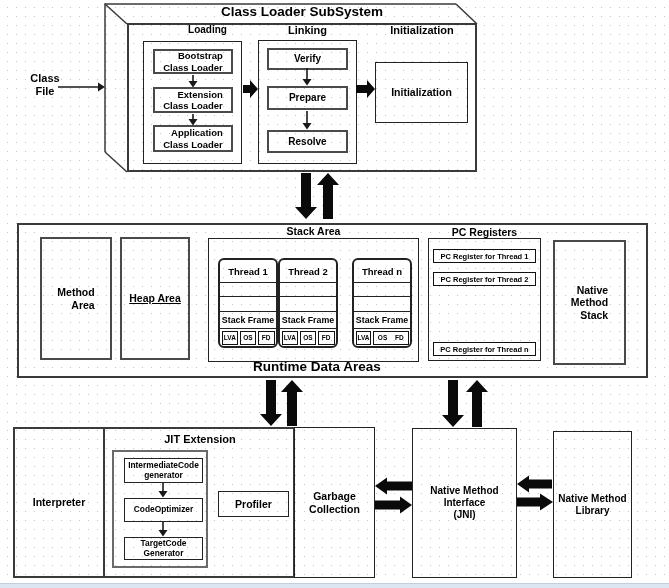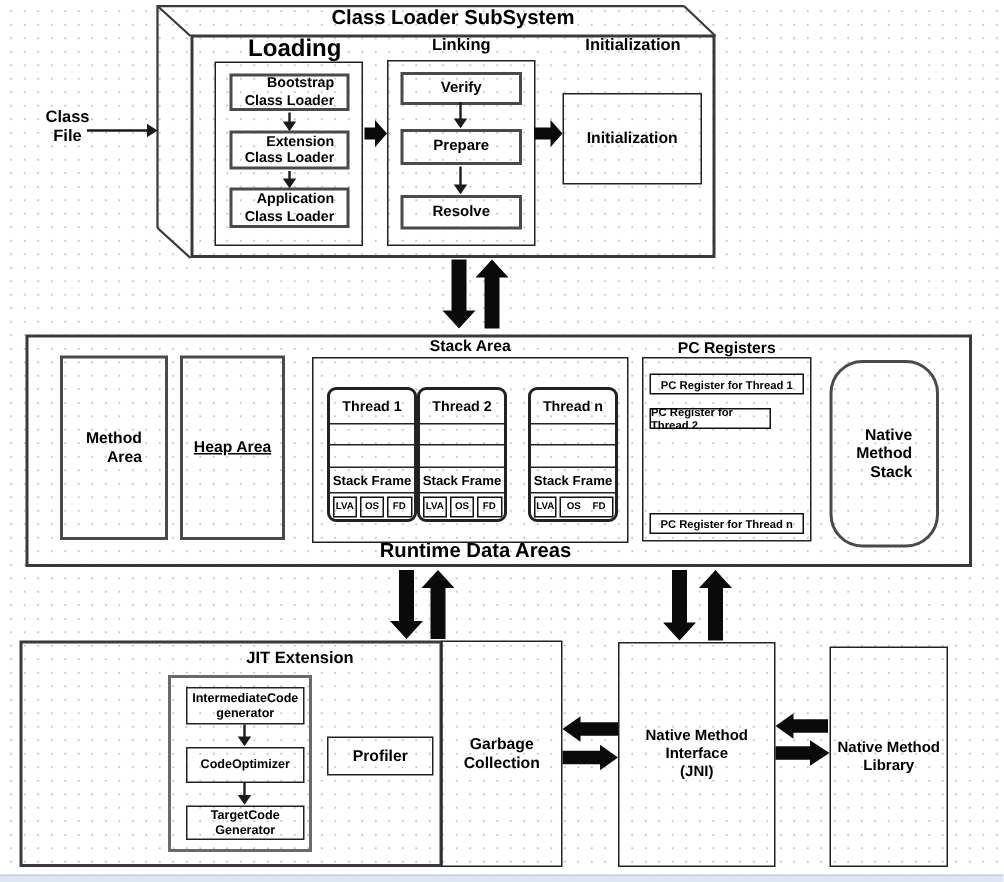--- a/index.html
+++ b/index.html
@@ -46,21 +46,21 @@
 
 <div id="stage">
 
   <div class="lbl" style="left:127px;top:4px;width:350px;font-size:13.5px;">Class Loader SubSystem</div>
 
   <div class="box b2d" style="left:127px;top:23px;width:350px;height:149px;"></div>
 
   <div class="lbl" style="left:15px;top:72px;width:60px;font-size:11px;">Class
 File</div>
 
-  <div class="lbl" style="left:147px;top:24px;width:99px;font-size:16px;">Loading</div>
+  <div class="lbl" style="left:158px;top:24px;width:99px;font-size:10px;">Loading</div>
   <div class="box" style="left:143px;top:41px;width:99px;height:123px;"></div>
   <div class="box b2" style="left:153px;top:49px;width:80px;height:25px;font-size:9.5px;">Bootstrap
 Class Loader</div>
   <div class="box b2" style="left:153px;top:87px;width:80px;height:26px;font-size:9.5px;">Extension
 Class Loader</div>
   <div class="box b2" style="left:153px;top:125px;width:80px;height:27px;font-size:9.5px;">Application
 Class Loader</div>
 
   <div class="lbl" style="left:258px;top:24px;width:99px;font-size:11px;">Linking</div>
   <div class="box" style="left:258px;top:40px;width:99px;height:124px;"></div>
@@ -115,28 +115,29 @@
       <div class="t-cell-wide">
         <span>OS</span>
         <span>FD</span>
       </div>
     </div>
   </div>
 
   <div class="lbl" style="left:428px;top:226px;width:113px;font-size:10.5px;">PC Registers</div>
   <div class="box" style="left:428px;top:238px;width:113px;height:123px;"></div>
   <div class="pc-item" style="left:433px;top:249px;width:103px;height:14px;">PC Register for Thread 1</div>
-  <div class="pc-item" style="left:433px;top:272px;width:81px;height:14px;">PC Register for Thread 2</div>
+  <div class="pc-item" style="left:433px;top:272px;width:103px;height:14px;">PC Register for Thread 2</div>
   <div class="pc-item" style="left:433px;top:342px;width:103px;height:14px;">PC Register for Thread n</div>
 
-  <div class="box b2" style="left:553px;top:240px;width:73px;height:125px;font-size:10.5px;border-radius:22px;">Native
+  <div class="box b2" style="left:553px;top:240px;width:73px;height:125px;font-size:10.5px;">Native
 Method
 Stack</div>
 
   <div class="box b2d" style="left:13px;top:427px;width:282px;height:151px;"></div>
+  <div class="box" style="left:15px;top:429px;width:90px;height:147px;border:none;border-right:2px solid #3a3a3a;font-size:10.5px;">Interpreter</div>
 
   <div class="lbl" style="left:105px;top:433px;width:190px;font-size:11px;">JIT Extension</div>
   <div class="box" style="left:112px;top:450px;width:96px;height:118px;border:2px solid #6a6a6a;"></div>
   <div class="box" style="left:124px;top:458px;width:79px;height:25px;font-size:8.4px;">IntermediateCode
 generator</div>
   <div class="box" style="left:124px;top:498px;width:79px;height:24px;font-size:8.4px;">CodeOptimizer</div>
   <div class="box" style="left:124px;top:537px;width:79px;height:23px;font-size:8.4px;">TargetCode
 Generator</div>
 
   <div class="box" style="left:218px;top:491px;width:71px;height:26px;font-size:10.5px;">Profiler</div>

